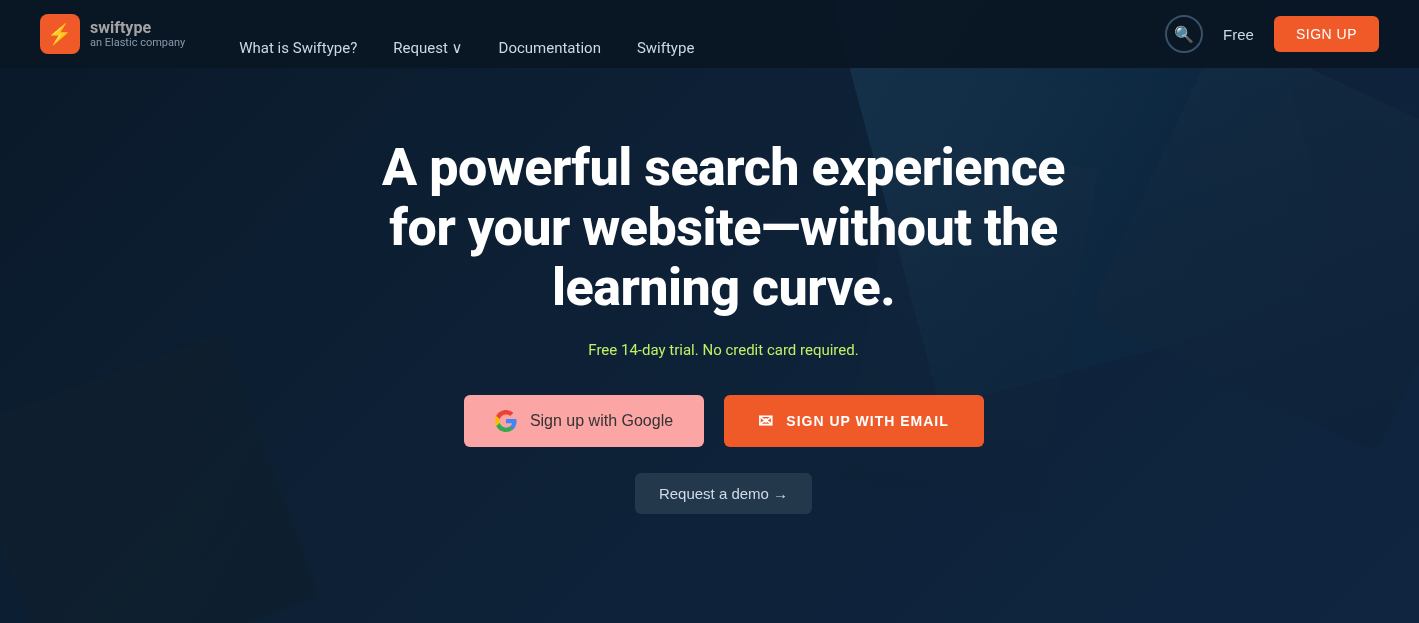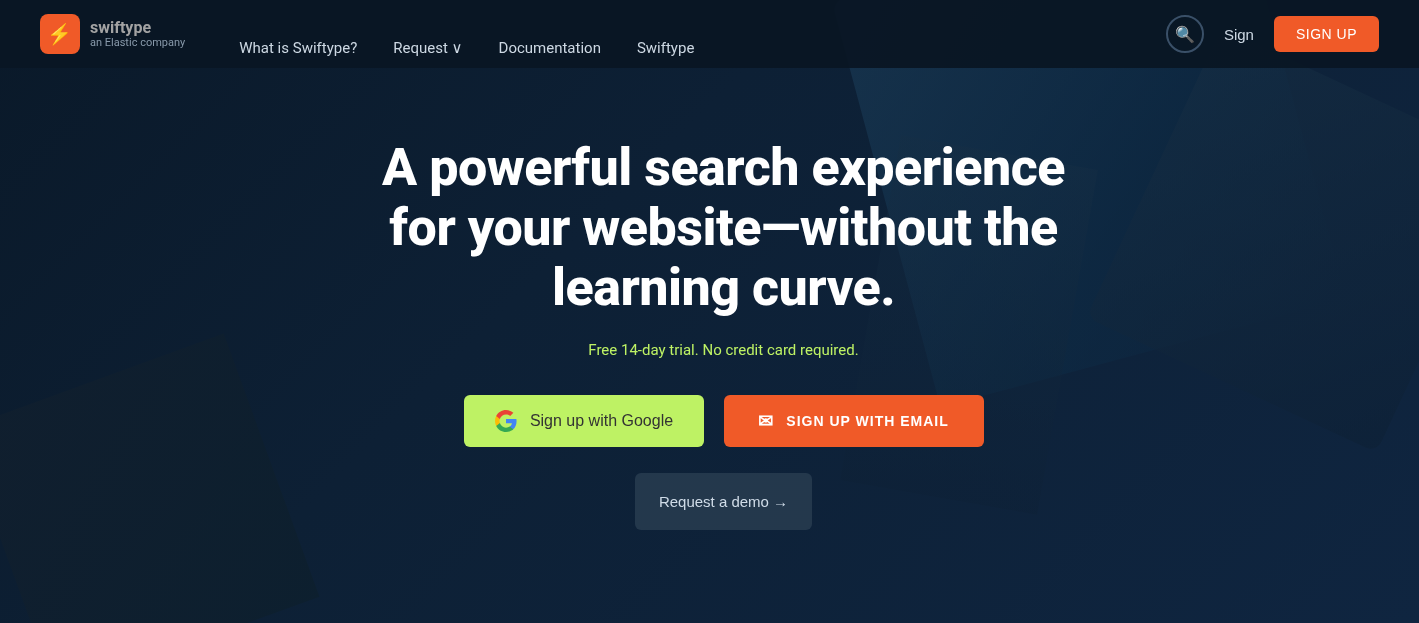--- a/index.html
+++ b/index.html
@@ -211,21 +211,21 @@
     .cta-buttons {
       display: flex;
       gap: 20px;
       margin-bottom: 26px;
     }
 
     .google-btn {
       display: flex;
       align-items: center;
       gap: 12px;
-      background: #bef264;
+      background: #fca5a5;
       border: none;
       padding: 14px 28px;
       border-radius: 6px;
       font-size: 16px;
       font-weight: 500;
       color: #333;
       cursor: pointer;
       min-width: 240px;
       justify-content: center;
     }
@@ -255,21 +255,21 @@
     }
 
     .email-icon {
       font-size: 18px;
     }
 
     .demo-btn {
       background: rgba(40, 60, 80, 0.85);
       border: none;
       color: #d0dce8;
-      padding: 20px 24px;
+      padding: 12px 24px;
       border-radius: 6px;
       font-size: 15px;
       cursor: pointer;
       display: flex;
       align-items: center;
       gap: 6px;
     }
   </style>
 </head>
 <body>
@@ -302,21 +302,21 @@
     </a>
     <a class="nav-link">
       <span>Swiftype</span>
     </a>
   </div>
 
   <div class="nav-right">
     <button class="search-btn">
       <span>🔍</span>
     </button>
-    <button class="login-btn">Sign</button>
+    <button class="login-btn">Free</button>
     <button class="signup-btn">SIGN UP</button>
   </div>
 </nav>
 
 <section class="hero-content">
   <h1 class="hero-title">A powerful search experience for your website—without the learning curve.</h1>
   <p class="hero-subtitle">Free 14-day trial. No credit card required.</p>
 
   <div class="cta-buttons">
 

